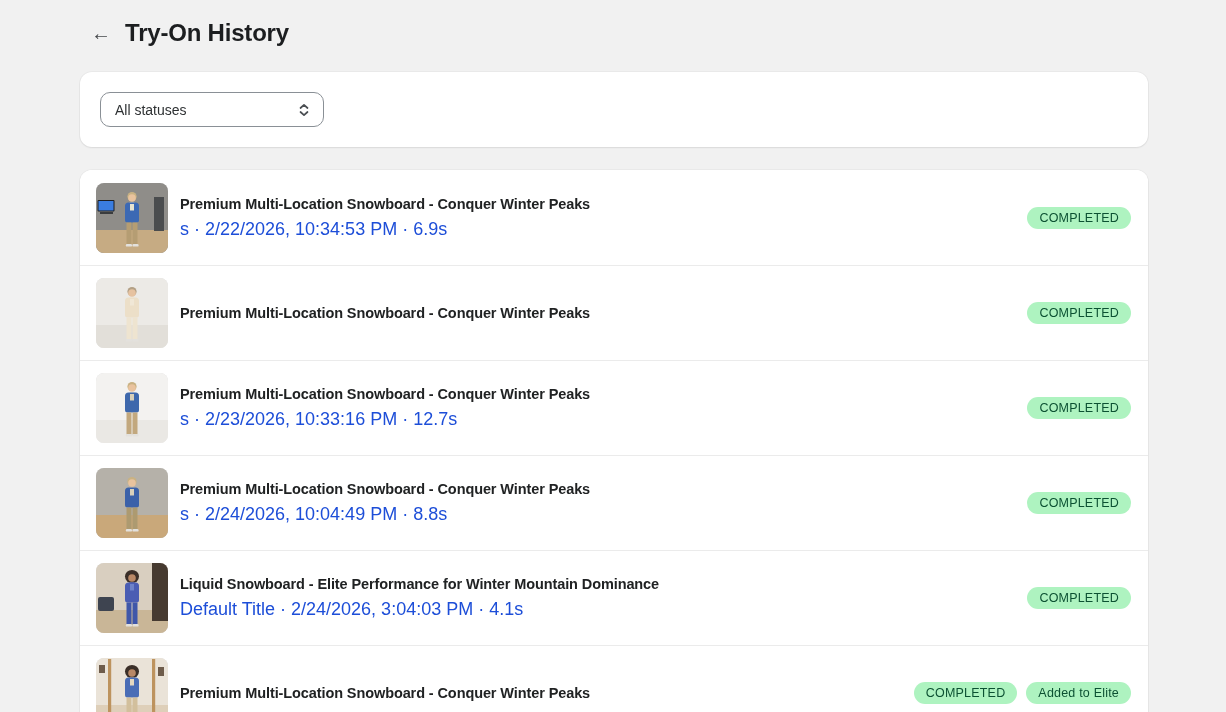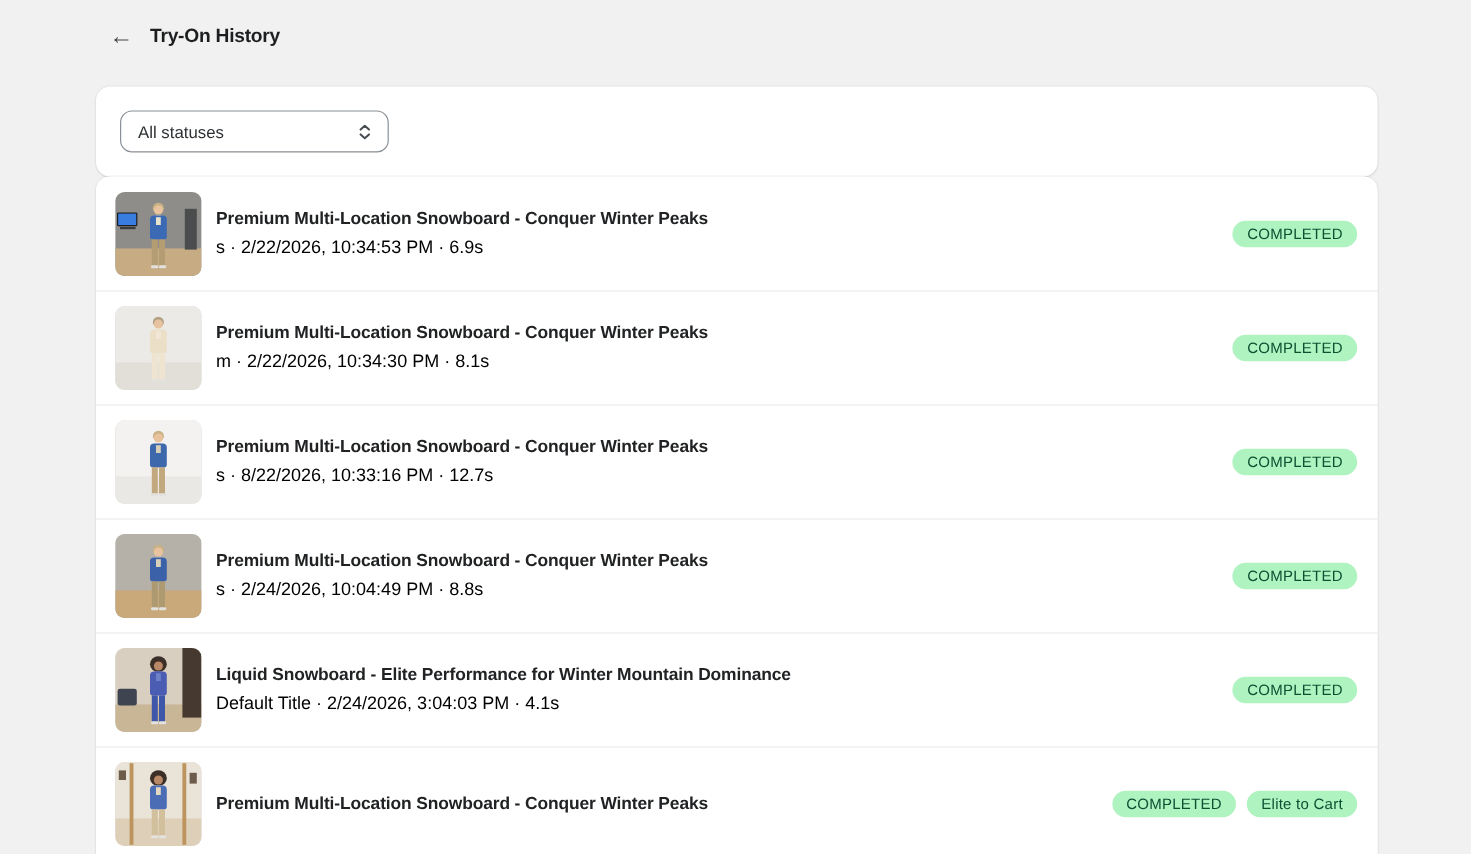--- a/index.html
+++ b/index.html
@@ -15,32 +15,32 @@
   .header {
     display: flex; align-items: center; gap: 12px;
     padding: 19px 0 0 89px;
   }
   .back-btn {
     background: none; border: none; cursor: pointer;
     font-size: 20px; color: #44474a; line-height: 1;
     padding: 2px; display: flex; align-items: center;
   }
   .page-title {
-    font-size: 16px; font-weight: 700; color: #1c1e20;
+    font-size: 24px; font-weight: 700; color: #1c1e20;
     letter-spacing: -0.2px;
   }
 
   
   .content { position: absolute; left: 80px; top: 72px; width: 1068px; }
   .card {
     background: #ffffff; border-radius: 12px;
     box-shadow: 0 1px 2px rgba(0,0,0,0.07), 0 0 0 1px rgba(0,0,0,0.03);
   }
 
-  .filter-card { height: 75px; padding: 20px; }
+  .filter-card { height: 75px; padding: 20px; margin-bottom: 23px; }
   .select {
     width: 224px; height: 35px;
     border: 1px solid #8a9096; border-radius: 10px;
     background: #fff; cursor: pointer;
     display: flex; align-items: center; justify-content: space-between;
     padding: 0 13px 0 14px;
     font-size: 14px; color: #2e3133;
   }
   .select .caret { display: flex; color: #4a4e52; }
 
@@ -55,21 +55,21 @@
     width: 72px; height: 70px; border-radius: 8px;
     overflow: hidden; flex: 0 0 auto; background: #ddd;
   }
   .thumb svg { display: block; width: 72px; height: 70px; }
   .texts { margin-left: 12px; min-width: 0; }
   .item-title {
     font-size: 14.5px; font-weight: 700; color: #202223;
     letter-spacing: -0.1px;
   }
   .item-meta {
-    margin-top: 7px; font-size: 15px; color: #000000;
+    margin-top: 7px; font-size: 18px; color: #1d4ed8;
   }
   .badges { margin-left: auto; display: flex; gap: 9px; align-items: center; }
   .badge {
     background: #aef3c0; color: #0c5132;
     font-size: 12.5px; font-weight: 400;
     padding: 4px 12px; border-radius: 999px;
     white-space: nowrap; letter-spacing: 0.2px;
   }
 </style>
 </head>
@@ -137,21 +137,20 @@
               <path d="M29 23 q0 -3.5 3.5 -3.5 h7 q3.5 0 3.5 3.5 v14 q0 2.5 -2.5 2.5 h-9 q-2.5 0 -2.5 -2.5 Z" fill="#ecdfc8"></path>
               <rect x="34" y="21" width="4" height="6.5" fill="#f0e7d6"></rect>
               <rect x="30.5" y="39.5" width="5" height="22" fill="#eee4d0"></rect>
               <rect x="36.5" y="39.5" width="5" height="22" fill="#eee4d0"></rect>
               <rect x="29.8" y="61" width="6.2" height="2.6" rx="1.2" fill="#e3e1dd"></rect>
               <rect x="36.4" y="61" width="6.2" height="2.6" rx="1.2" fill="#e3e1dd"></rect>
             </svg>
           </div>
     <div class="texts">
       <div class="item-title">Premium Multi-Location Snowboard - Conquer Winter Peaks</div>
-      <div class="item-meta">m · 2/22/2026, 10:34:30 PM · 8.1s</div>
     </div>
     <div class="badges">
             <span class="badge" style="background: rgb(174, 243, 192); color: rgb(12, 81, 50);">COMPLETED</span>
           </div>
   </article>
 
   <article class="row">
     <div class="thumb">
             <svg viewBox="0 0 72 70" xmlns="http://www.w3.org/2000/svg">
               <rect width="72" height="70" fill="#f3f2f0"></rect>
@@ -162,21 +161,21 @@
               <path d="M29 23 q0 -3.5 3.5 -3.5 h7 q3.5 0 3.5 3.5 v14 q0 2.5 -2.5 2.5 h-9 q-2.5 0 -2.5 -2.5 Z" fill="#3e68ac"></path>
               <rect x="34" y="21" width="4" height="6.5" fill="#d8cfb8"></rect>
               <rect x="30.5" y="39.5" width="5" height="22" fill="#c2a87e"></rect>
               <rect x="36.5" y="39.5" width="5" height="22" fill="#c2a87e"></rect>
               <rect x="29.8" y="61" width="6.2" height="2.6" rx="1.2" fill="#e3e1dd"></rect>
               <rect x="36.4" y="61" width="6.2" height="2.6" rx="1.2" fill="#e3e1dd"></rect>
             </svg>
           </div>
     <div class="texts">
       <div class="item-title">Premium Multi-Location Snowboard - Conquer Winter Peaks</div>
-      <div class="item-meta">s · 8/22/2026, 10:33:16 PM · 12.7s</div>
+      <div class="item-meta">s · 2/23/2026, 10:33:16 PM · 12.7s</div>
     </div>
     <div class="badges">
             <span class="badge" style="background: rgb(174, 243, 192); color: rgb(12, 81, 50);">COMPLETED</span>
           </div>
   </article>
 
   <article class="row">
     <div class="thumb">
             <svg viewBox="0 0 72 70" xmlns="http://www.w3.org/2000/svg">
               <rect width="72" height="70" fill="#b5b1a9"></rect>
@@ -246,18 +245,18 @@
               <rect x="36.5" y="39.5" width="5" height="22" fill="#d2bf9c"></rect>
               <rect x="29.8" y="61" width="6.2" height="2.6" rx="1.2" fill="#e3e1dd"></rect>
               <rect x="36.4" y="61" width="6.2" height="2.6" rx="1.2" fill="#e3e1dd"></rect>
             </svg>
           </div>
     <div class="texts">
       <div class="item-title">Premium Multi-Location Snowboard - Conquer Winter Peaks</div>
     </div>
     <div class="badges">
             <span class="badge" style="background: rgb(174, 243, 192); color: rgb(12, 81, 50);">COMPLETED</span>
-            <span class="badge" style="background: rgb(174, 243, 192); color: rgb(12, 81, 50);">Elite to Cart</span>
+            <span class="badge" style="background: rgb(174, 243, 192); color: rgb(12, 81, 50);">Added to Elite</span>
           </div>
   </article>
 </div>
   </div>
 </div>
 
 </body></html>

